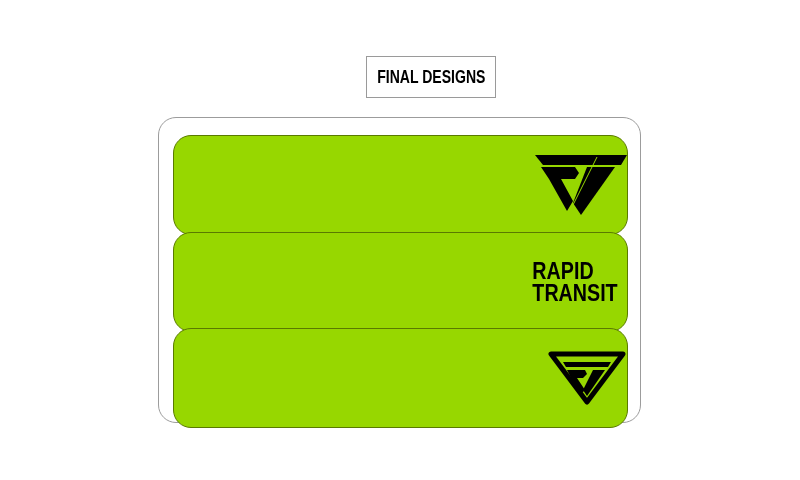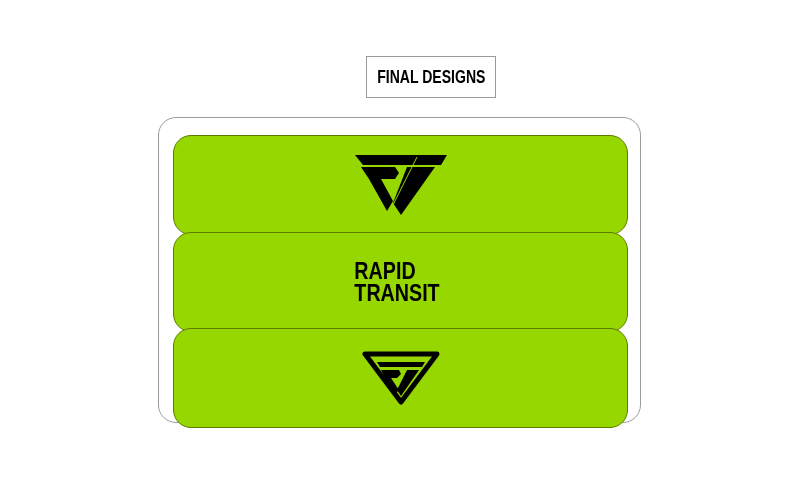--- a/index.html
+++ b/index.html
@@ -16,21 +16,21 @@
       font-family: "Liberation Sans", sans-serif; font-weight: bold; font-size: 18px;
       transform: scaleX(0.78); letter-spacing: 0px; color: #000; white-space: nowrap;
     }
     .outer {
       position: absolute; left: 158px; top: 117px; width: 483px; height: 306px;
       border: 1px solid #9c9c9c; border-radius: 18px; box-sizing: border-box; background: #fff;
     }
     .panel {
       position: absolute; left: 173px; width: 455px; height: 100px;
       background: #97d700; border: 1px solid #5a7a00; border-radius: 18px;
-      box-sizing: border-box; display: flex; align-items: center; justify-content: center;
+      box-sizing: border-box; display: flex; align-items: center; justify-content: flex-end;
     }
     .p1 { top: 135px; }
     .p2 { top: 232px; }
     .p3 { top: 328px; }
     .wordmark {
       font-family: "Liberation Sans", sans-serif; font-weight: bold; font-size: 24px;
       line-height: 22px; color: #000; transform: scaleX(0.82); transform-origin: center;
       margin-left: -8px;
     }
     .wordmark span { display: block; }

